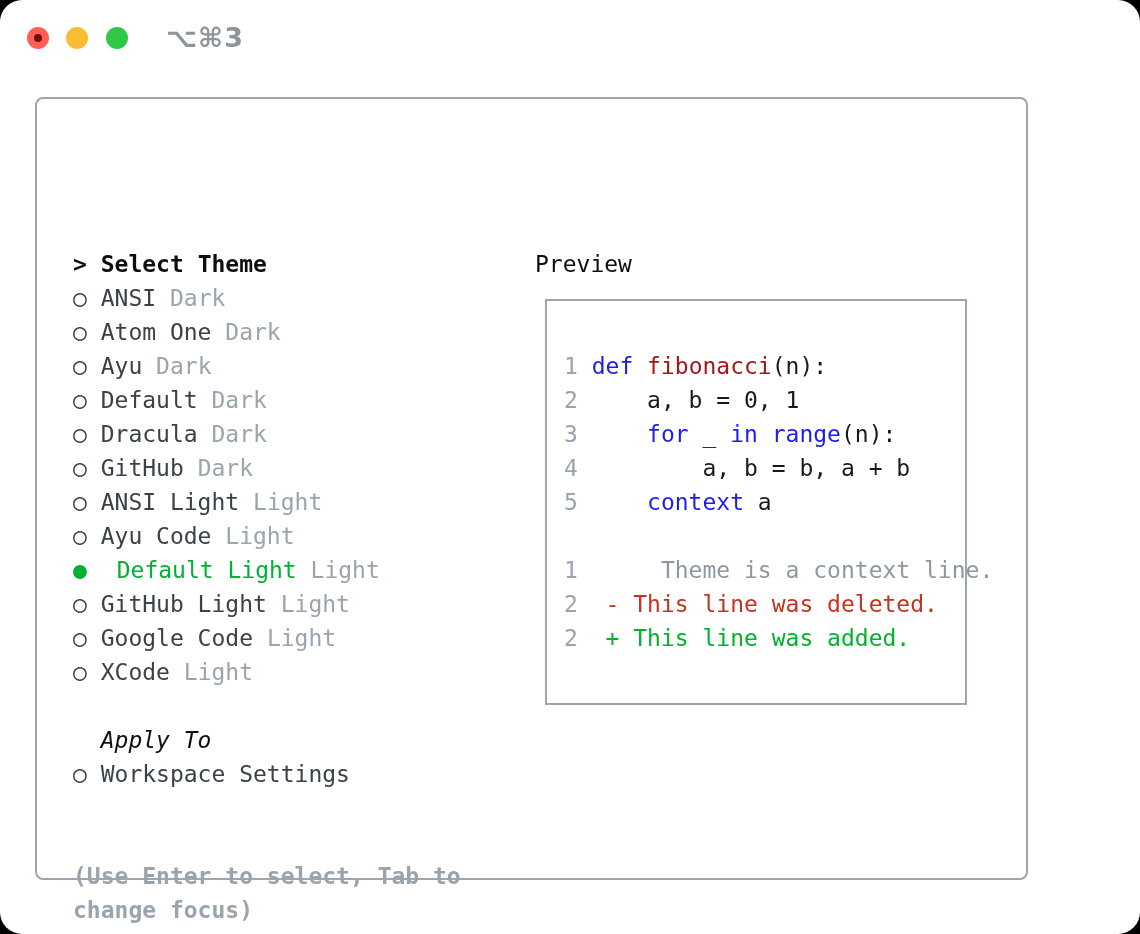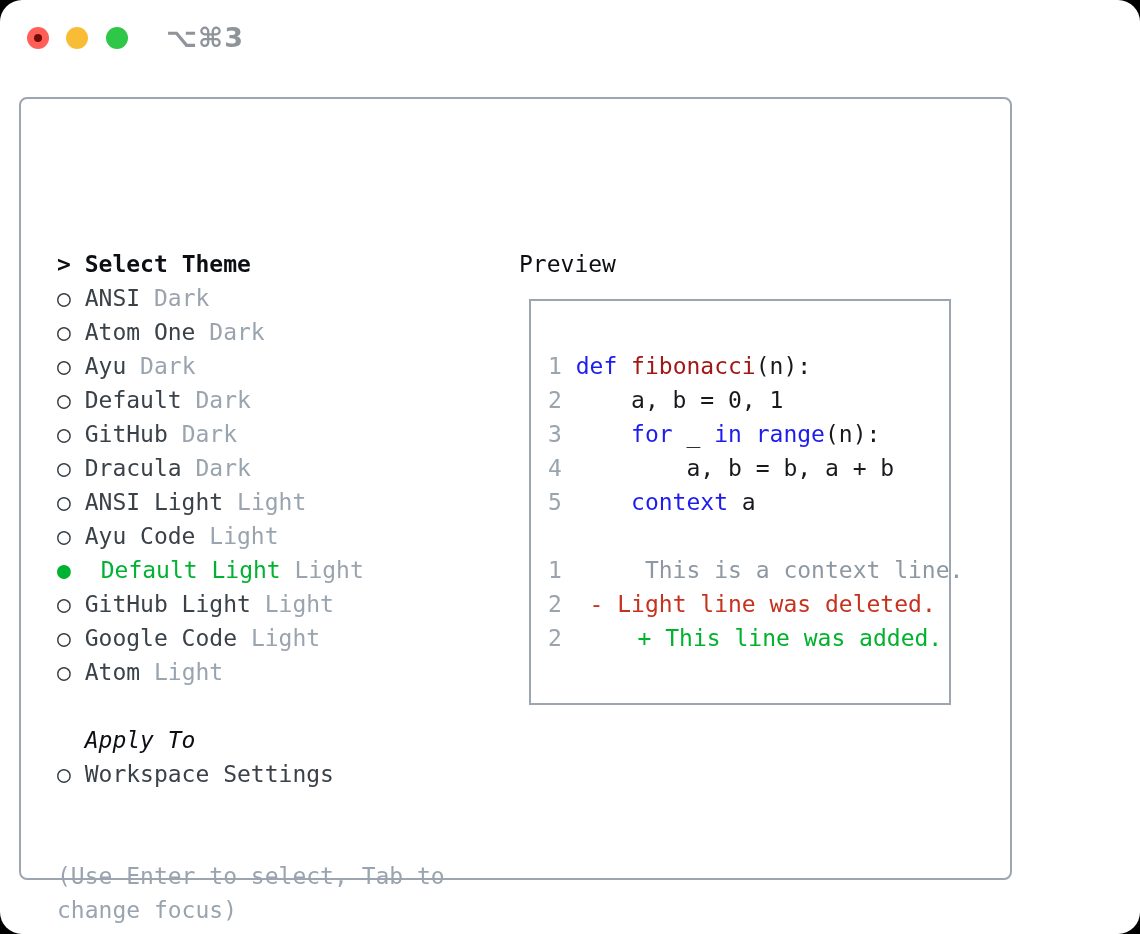--- a/index.html
+++ b/index.html
@@ -26,31 +26,31 @@
   .dot-min{left:66px;background:var(--yellow-dot);}
   .dot-zoom{left:106px;background:var(--green-dot);}
   .shortcut{
     position:absolute;left:166px;top:22px;
     font-family:"DejaVu Sans", sans-serif;
     font-size:27px;font-weight:600;color:var(--shortcut);
     letter-spacing:1px;
   }
   
   .panel{
-    position:absolute;left:19px;top:97px;width:993px;height:783px;
+    position:absolute;left:35px;top:97px;width:993px;height:783px;
     border:2px solid var(--border);border-radius:8px;
     box-sizing:border-box;
   }
   .row{
     white-space:pre;
     font-size:23px;line-height:34px;height:34px;
   }
   .leftcol{position:absolute;left:36px;top:148px;width:450px;}
   .applycol{position:absolute;left:36px;top:624px;width:450px;}
-  .hintcol{position:absolute;left:36px;top:760px;width:450px;}
+  .hintcol{position:absolute;left:36px;top:760px;width:450px;font-weight:bold;}
 
   .seg-hdr{font-weight:bold;color:var(--ink);}
   .seg-hdr2{color:var(--ink);font-style:italic;}
   .seg-mk{color:var(--name);display:inline-block;width:2ch;}
   .seg-mk-sel{color:var(--green);display:inline-block;width:2ch;}
   .seg-nm{color:var(--name);}
   .seg-nm-sel{color:var(--green);margin-left:16px;}
   .seg-tag{color:var(--gray);}
   .seg-hint{color:var(--gray);}
   .seg-pl{color:var(--code);}
@@ -65,48 +65,48 @@
     position:absolute;left:508px;top:200px;width:422px;height:406px;
     border:2px solid var(--border);
     box-sizing:border-box;
   }
   .code{position:absolute;left:17px;top:48px;}
   .seg-ln{color:var(--gray);display:inline-block;width:2ch;}
   .seg-kw{color:var(--kw);}
   .seg-fn{color:var(--fn);}
   .seg-ctx{color:var(--ctx);}
   .seg-del{color:var(--del);}
-  .seg-add{color:var(--add);margin-left:48px;}
+  .seg-add{color:var(--add);}
 </style>
 </head>
 <body style="--ink: #0c0e12; --name: #3a4148; --gray: #9aa4af; --green: #00b231; --kw: #1d1cf0; --fn: #a31616; --code: #17191d; --ctx: #8e98a3; --del: #c5321e; --add: #00b22c; --border: #9da6b0; --red-dot: #ff5f57; --red-dot-inner: #730c06; --yellow-dot: #f9bd35; --green-dot: #2fc748; --shortcut: #8f949b;">
 
 <div class="window">
 
   <div class="dot dot-close"></div>
   <div class="dot dot-min"></div>
   <div class="dot dot-zoom"></div>
   <div class="shortcut">⌥⌘3</div>
 
   <div class="panel">
 
     <div class="leftcol" id="theme-list">
         <div class="row"><span class="seg-hdr">&gt; </span><span class="seg-hdr">Select Theme</span></div>
         <div class="row"><span class="seg-mk">○</span><span class="seg-nm">ANSI</span><span class="seg-pl"> </span><span class="seg-tag">Dark</span></div>
         <div class="row"><span class="seg-mk">○</span><span class="seg-nm">Atom One</span><span class="seg-pl"> </span><span class="seg-tag">Dark</span></div>
         <div class="row"><span class="seg-mk">○</span><span class="seg-nm">Ayu</span><span class="seg-pl"> </span><span class="seg-tag">Dark</span></div>
         <div class="row"><span class="seg-mk">○</span><span class="seg-nm">Default</span><span class="seg-pl"> </span><span class="seg-tag">Dark</span></div>
+        <div class="row"><span class="seg-mk">○</span><span class="seg-nm">Dracula</span><span class="seg-pl"> </span><span class="seg-tag">Dark</span></div>
         <div class="row"><span class="seg-mk">○</span><span class="seg-nm">GitHub</span><span class="seg-pl"> </span><span class="seg-tag">Dark</span></div>
-        <div class="row"><span class="seg-mk">○</span><span class="seg-nm">Dracula</span><span class="seg-pl"> </span><span class="seg-tag">Dark</span></div>
         <div class="row"><span class="seg-mk">○</span><span class="seg-nm">ANSI Light</span><span class="seg-pl"> </span><span class="seg-tag">Light</span></div>
         <div class="row"><span class="seg-mk">○</span><span class="seg-nm">Ayu Code</span><span class="seg-pl"> </span><span class="seg-tag">Light</span></div>
         <div class="row"><span class="seg-mk-sel">●</span><span class="seg-nm-sel">Default Light</span><span class="seg-pl"> </span><span class="seg-tag">Light</span></div>
         <div class="row"><span class="seg-mk">○</span><span class="seg-nm">GitHub Light</span><span class="seg-pl"> </span><span class="seg-tag">Light</span></div>
         <div class="row"><span class="seg-mk">○</span><span class="seg-nm">Google Code</span><span class="seg-pl"> </span><span class="seg-tag">Light</span></div>
-        <div class="row"><span class="seg-mk">○</span><span class="seg-nm">Atom</span><span class="seg-pl"> </span><span class="seg-tag">Light</span></div>
+        <div class="row"><span class="seg-mk">○</span><span class="seg-nm">XCode</span><span class="seg-pl"> </span><span class="seg-tag">Light</span></div>
       </div>
 
     <div class="applycol" id="apply-to">
         <div class="row"><span class="seg-hdr2">  Apply To</span></div>
         <div class="row"><span class="seg-mk">○</span><span class="seg-nm">Workspace Settings</span></div>
       </div>
 
     <div class="hintcol" id="hint">
         <div class="row"><span class="seg-hint">(Use Enter to select, Tab to</span></div>
         <div class="row"><span class="seg-hint">change focus)</span></div>
@@ -115,20 +115,20 @@
     <div class="preview-title">Preview</div>
 
     <div class="preview-box">
       <div class="code" id="code">
           <div class="row"><span class="seg-ln">1</span><span class="seg-kw">def</span><span class="seg-pl"> </span><span class="seg-fn">fibonacci</span><span class="seg-pl">(n):</span></div>
           <div class="row"><span class="seg-ln">2</span><span class="seg-pl">    a, b = 0, 1</span></div>
           <div class="row"><span class="seg-ln">3</span><span class="seg-pl">    </span><span class="seg-kw">for</span><span class="seg-pl"> _ </span><span class="seg-kw">in</span><span class="seg-pl"> </span><span class="seg-kw">range</span><span class="seg-pl">(n):</span></div>
           <div class="row"><span class="seg-ln">4</span><span class="seg-pl">        a, b = b, a + b</span></div>
           <div class="row"><span class="seg-ln">5</span><span class="seg-pl">    </span><span class="seg-kw">context</span><span class="seg-pl"> a</span></div>
           <div class="row"><span class="seg-ln"></span></div>
-          <div class="row"><span class="seg-ln">1</span><span class="seg-ctx">     This is a context line.</span></div>
-          <div class="row"><span class="seg-ln">2</span><span class="seg-pl"> </span><span class="seg-del">- Light line was deleted.</span></div>
+          <div class="row"><span class="seg-ln">1</span><span class="seg-ctx">     Theme is a context line.</span></div>
+          <div class="row"><span class="seg-ln">2</span><span class="seg-pl"> </span><span class="seg-del">- This line was deleted.</span></div>
           <div class="row"><span class="seg-ln">2</span><span class="seg-pl"> </span><span class="seg-add">+ This line was added.</span></div>
         </div>
     </div>
 
   </div>
 </div>
 
 </body></html>

